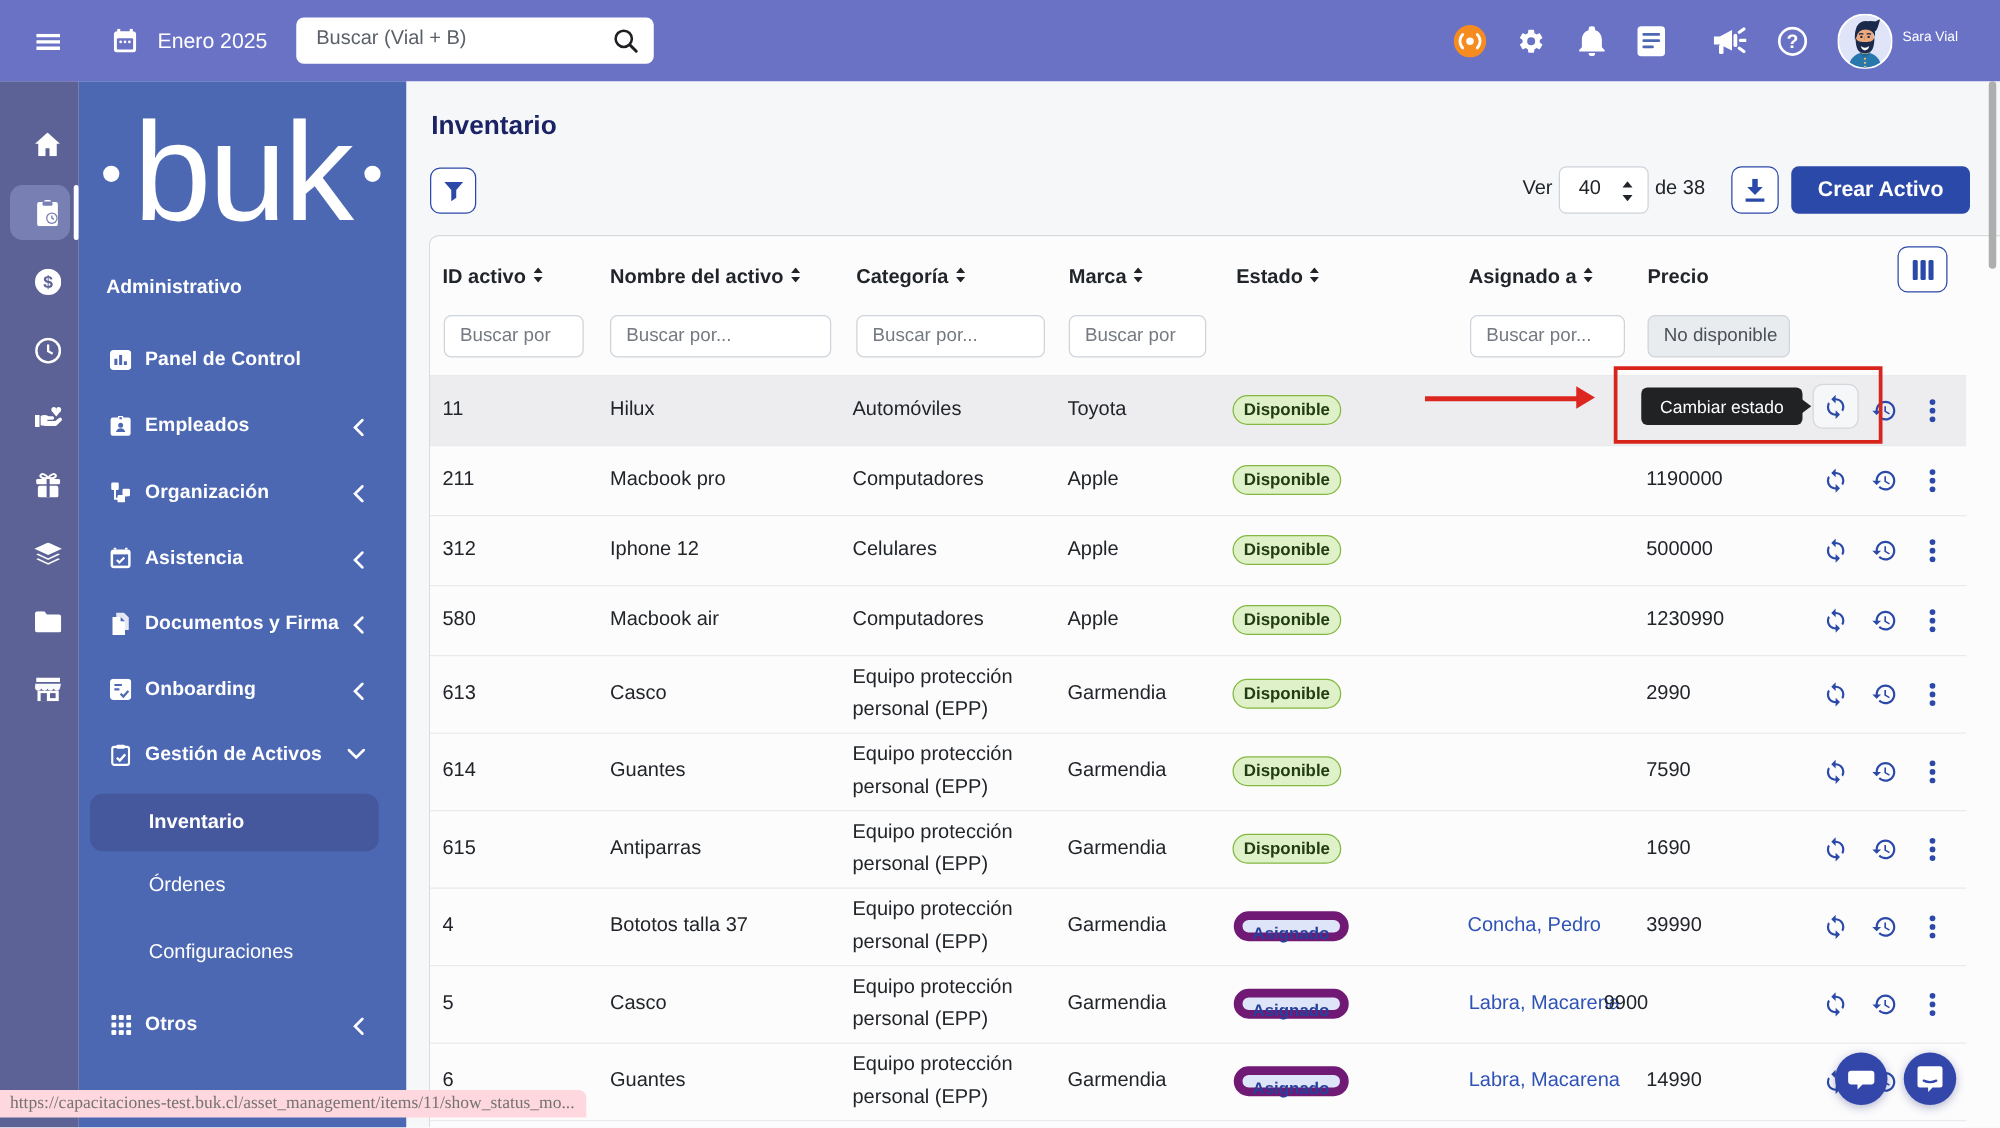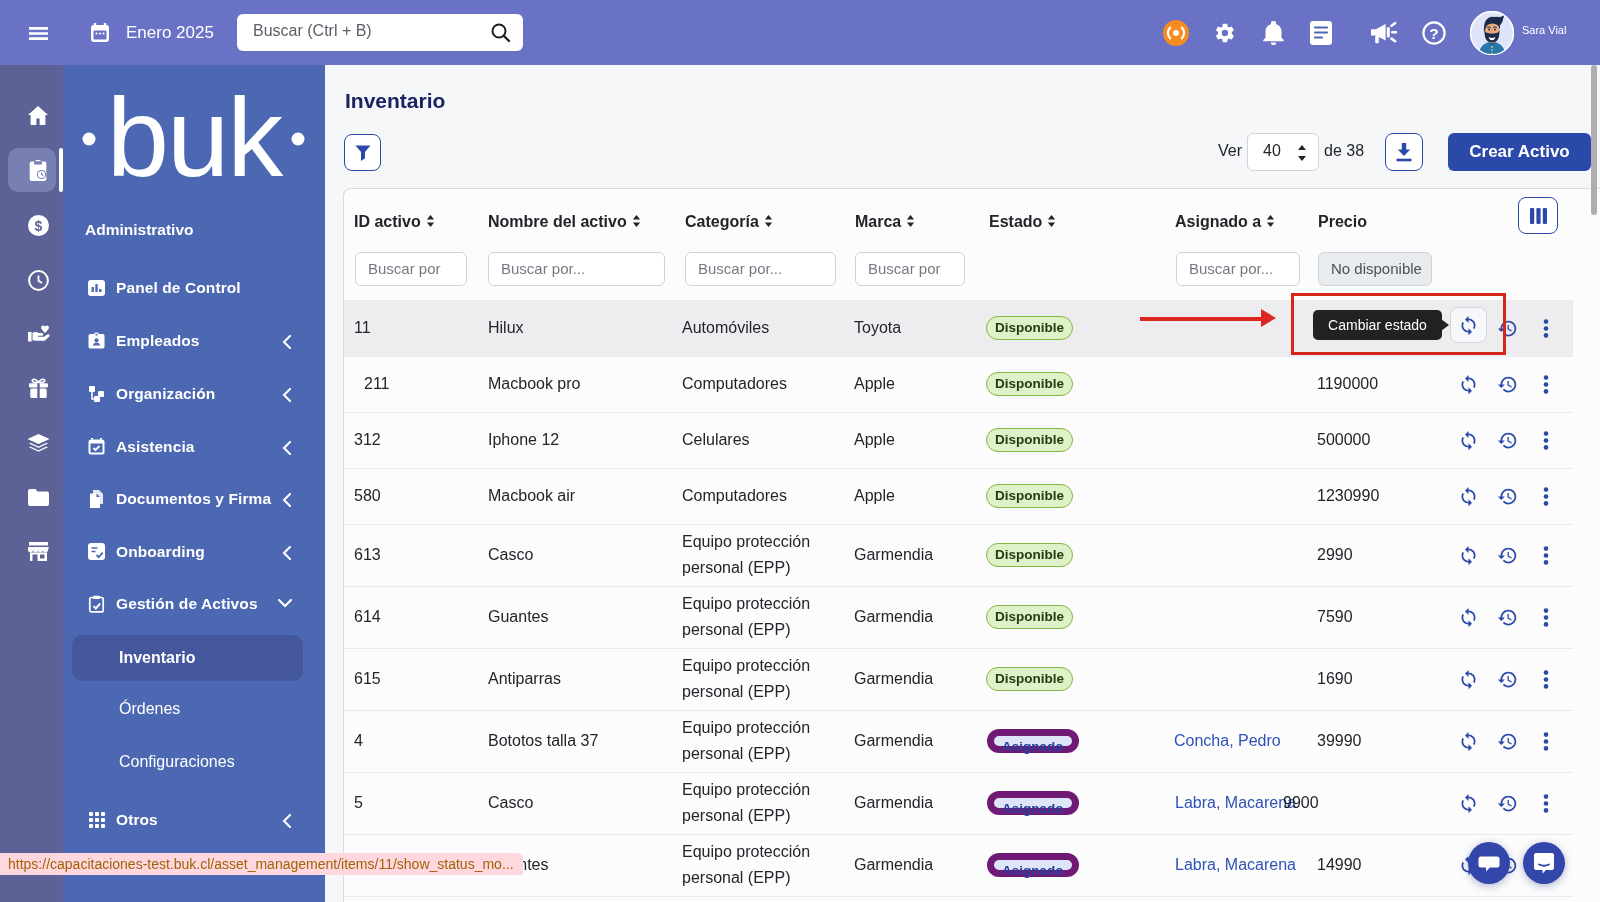--- a/index.html
+++ b/index.html
@@ -33,42 +33,42 @@
 
   .row { position:absolute; left:0; width:1229px; border-top:1px solid #e8eaed; }
   .cell { position:absolute; font-size:16px; color:#212529; white-space:nowrap; }
   .cell2 { position:absolute; font-size:16px; color:#212529; line-height:26px; }
   .badge-g { position:absolute; height:24px; padding:0 8px; background:#def1c8; border:1px solid #83b841; border-radius:12px; font-size:13.5px; font-weight:700; color:#243c11; line-height:22px; }
   .badge-b { position:absolute; height:24px; padding:0 8px; background:#dfe5f8; border:7px solid #701a75; border-radius:12px; font-size:13.5px; font-weight:700; color:#27409c; line-height:22px; }
   .link { position:absolute; font-size:16px; color:#2e52b5; white-space:nowrap; }
   .icx { position:absolute; }
 
   
-  #urlbar { position:absolute; left:0; top:853px; height:22px; background:#ffd7de; border-radius:0 6px 0 0; color:#a16207; font-size:14px; line-height:22px; padding:0 9px 0 8px; z-index:40; }
+  #urlbar { position:absolute; left:0; top:872px; height:22px; background:#ffd7de; border-radius:0 6px 0 0; color:#737373; font-size:14px; line-height:22px; padding:0 9px 0 8px; z-index:40;font-family:Liberation Serif, serif; }
   #thumb { position:absolute; left:1591px; top:65px; width:6px; height:150px; background:#aeaeae; border-radius:3px; z-index:35; }
   .chatbtn { position:absolute; width:42px; height:42px; border-radius:50%; background:#3347ab; z-index:36; display:flex; align-items:center; justify-content:center; box-shadow:0 2px 8px rgba(40,50,120,.35); }
 </style>
 </head>
 <body>
 
 <div id="topbar">
   <svg class="abs" style="left:29px;top:27px" width="19" height="13" viewBox="0 0 19 13">
       <path d="M0 1.4h19M0 6.5h19M0 11.6h19" stroke="#fff" stroke-width="2.7"></path>
     </svg>
   <svg class="abs" style="left:91px;top:23px" width="18" height="19" viewBox="0 0 18 19">
       <path d="M4 0v3M14 0v3" stroke="#fff" stroke-width="2.4"></path>
       <rect x="0" y="2" width="18" height="17" rx="3" fill="#fff"></rect>
       <rect x="2.5" y="7.5" width="13" height="9" rx="1" fill="#6a72c6"></rect>
       <circle cx="5.5" cy="10.5" r="1.1" fill="#fff"></circle>
       <circle cx="9" cy="10.5" r="1.1" fill="#fff"></circle>
       <circle cx="12.5" cy="10.5" r="1.1" fill="#fff"></circle>
     </svg>
   <div class="abs txt" style="left:126px;top:23px">Enero 2025</div>
   <div id="search">
-    <div class="ph">Buscar (Ctrl + B)</div>
+    <div class="ph">Buscar (Vial + B)</div>
     <svg class="abs" style="left:253px;top:8px" width="21" height="21" viewBox="0 0 21 21">
         <circle cx="9" cy="9" r="6.5" fill="none" stroke="#1d1f23" stroke-width="2"></circle>
         <path d="M14 14l5 5" stroke="#1d1f23" stroke-width="2.4" stroke-linecap="round"></path>
       </svg>
   </div>
 
   <svg class="abs" style="left:1163px;top:20px" width="26" height="26" viewBox="0 0 26 26">
       <circle cx="13" cy="13" r="13" fill="#f68b1f"></circle>
       <circle cx="13" cy="13" r="3" fill="#fff"></circle>
       <path d="M7.2 7.6a7.6 7.6 0 0 0 0 10.8M18.8 7.6a7.6 7.6 0 0 1 0 10.8" stroke="#fff" stroke-width="2.2" fill="none" stroke-linecap="round"></path>
@@ -303,21 +303,21 @@
         <path fill="#212529" d="M6 0l4 5H2zM6 16l4-5H2z"></path>
       </svg>
   </div>
   <div class="abs" style="left:999px;top:77px;font-size:16px;color:#212529;">de 38</div>
   <div class="btn-outline" style="left:1060px;top:68px;width:38px;height:38px;border-width:1.5px;">
     <svg width="18" height="19" viewBox="0 0 18 19">
         <path fill="#2b49a8" d="M6.8 0h4.4v6.5h4L9 13 2.8 6.5h4z"></path>
         <path d="M1.5 17h15" stroke="#2b49a8" stroke-width="2.6"></path>
       </svg>
   </div>
-  <div class="abs" style="left:1108px;top:68px;width:143px;height:38px;background:#2b49a8;border-radius:6px;color:#fff;font-weight:700;font-size:17px;text-align:center;line-height:38px;margin-left:15px;">Crear Activo</div>
+  <div class="abs" style="left:1108px;top:68px;width:143px;height:38px;background:#2b49a8;border-radius:6px;color:#fff;font-weight:700;font-size:17px;text-align:center;line-height:38px;">Crear Activo</div>
 
   <div id="card">
     <div class="hlabel" style="left:10px;top:24px;">ID activo<svg style="margin-left:4px" width="11" height="12" viewBox="0 0 12 14">
           <path fill="#212529" d="M6 0l4.2 5.2H1.8zM6 14l4.2-5.2H1.8z"></path>
         </svg></div>
     <div class="hlabel" style="left:144px;top:24px;">Nombre del activo<svg style="margin-left:4px" width="11" height="12" viewBox="0 0 12 14">
           <path fill="#212529" d="M6 0l4.2 5.2H1.8zM6 14l4.2-5.2H1.8z"></path>
         </svg></div>
     <div class="hlabel" style="left:341px;top:24px;">Categoría<svg style="margin-left:4px" width="11" height="12" viewBox="0 0 12 14">
           <path fill="#212529" d="M6 0l4.2 5.2H1.8zM6 14l4.2-5.2H1.8z"></path>
@@ -348,21 +348,21 @@
     <div class="finput" style="left:974px;top:63px;width:114px;background:#e9ecef;color:#4c5157;">No disponible</div>
 
     <div class="row" style="top:111px;height:56px;background:#ededf0;"></div>
     <div class="cell" style="left:10px;top:130px;">11</div>
     <div class="cell" style="left:144px;top:130px;">Hilux</div>
     <div class="cell" style="left:338px;top:130px;">Automóviles</div>
     <div class="cell" style="left:510px;top:130px;">Toyota</div>
     <div class="badge-g" style="left:642px;top:127px;">Disponible</div>
 
     <div class="row" style="top:167px;height:56px;"></div>
-    <div class="cell" style="left:10px;top:186px;margin-left:10px;">211</div>
+    <div class="cell" style="left:10px;top:186px;">211</div>
     <div class="cell" style="left:144px;top:186px;">Macbook pro</div>
     <div class="cell" style="left:338px;top:186px;">Computadores</div>
     <div class="cell" style="left:510px;top:186px;">Apple</div>
     <div class="badge-g" style="left:642px;top:183px;">Disponible</div>
     <div class="cell" style="left:973px;top:186px;">1190000</div>
 
     <div class="row" style="top:223px;height:56px;"></div>
     <div class="cell" style="left:10px;top:242px;">312</div>
     <div class="cell" style="left:144px;top:242px;">Iphone 12</div>
     <div class="cell" style="left:338px;top:242px;">Celulares</div>

